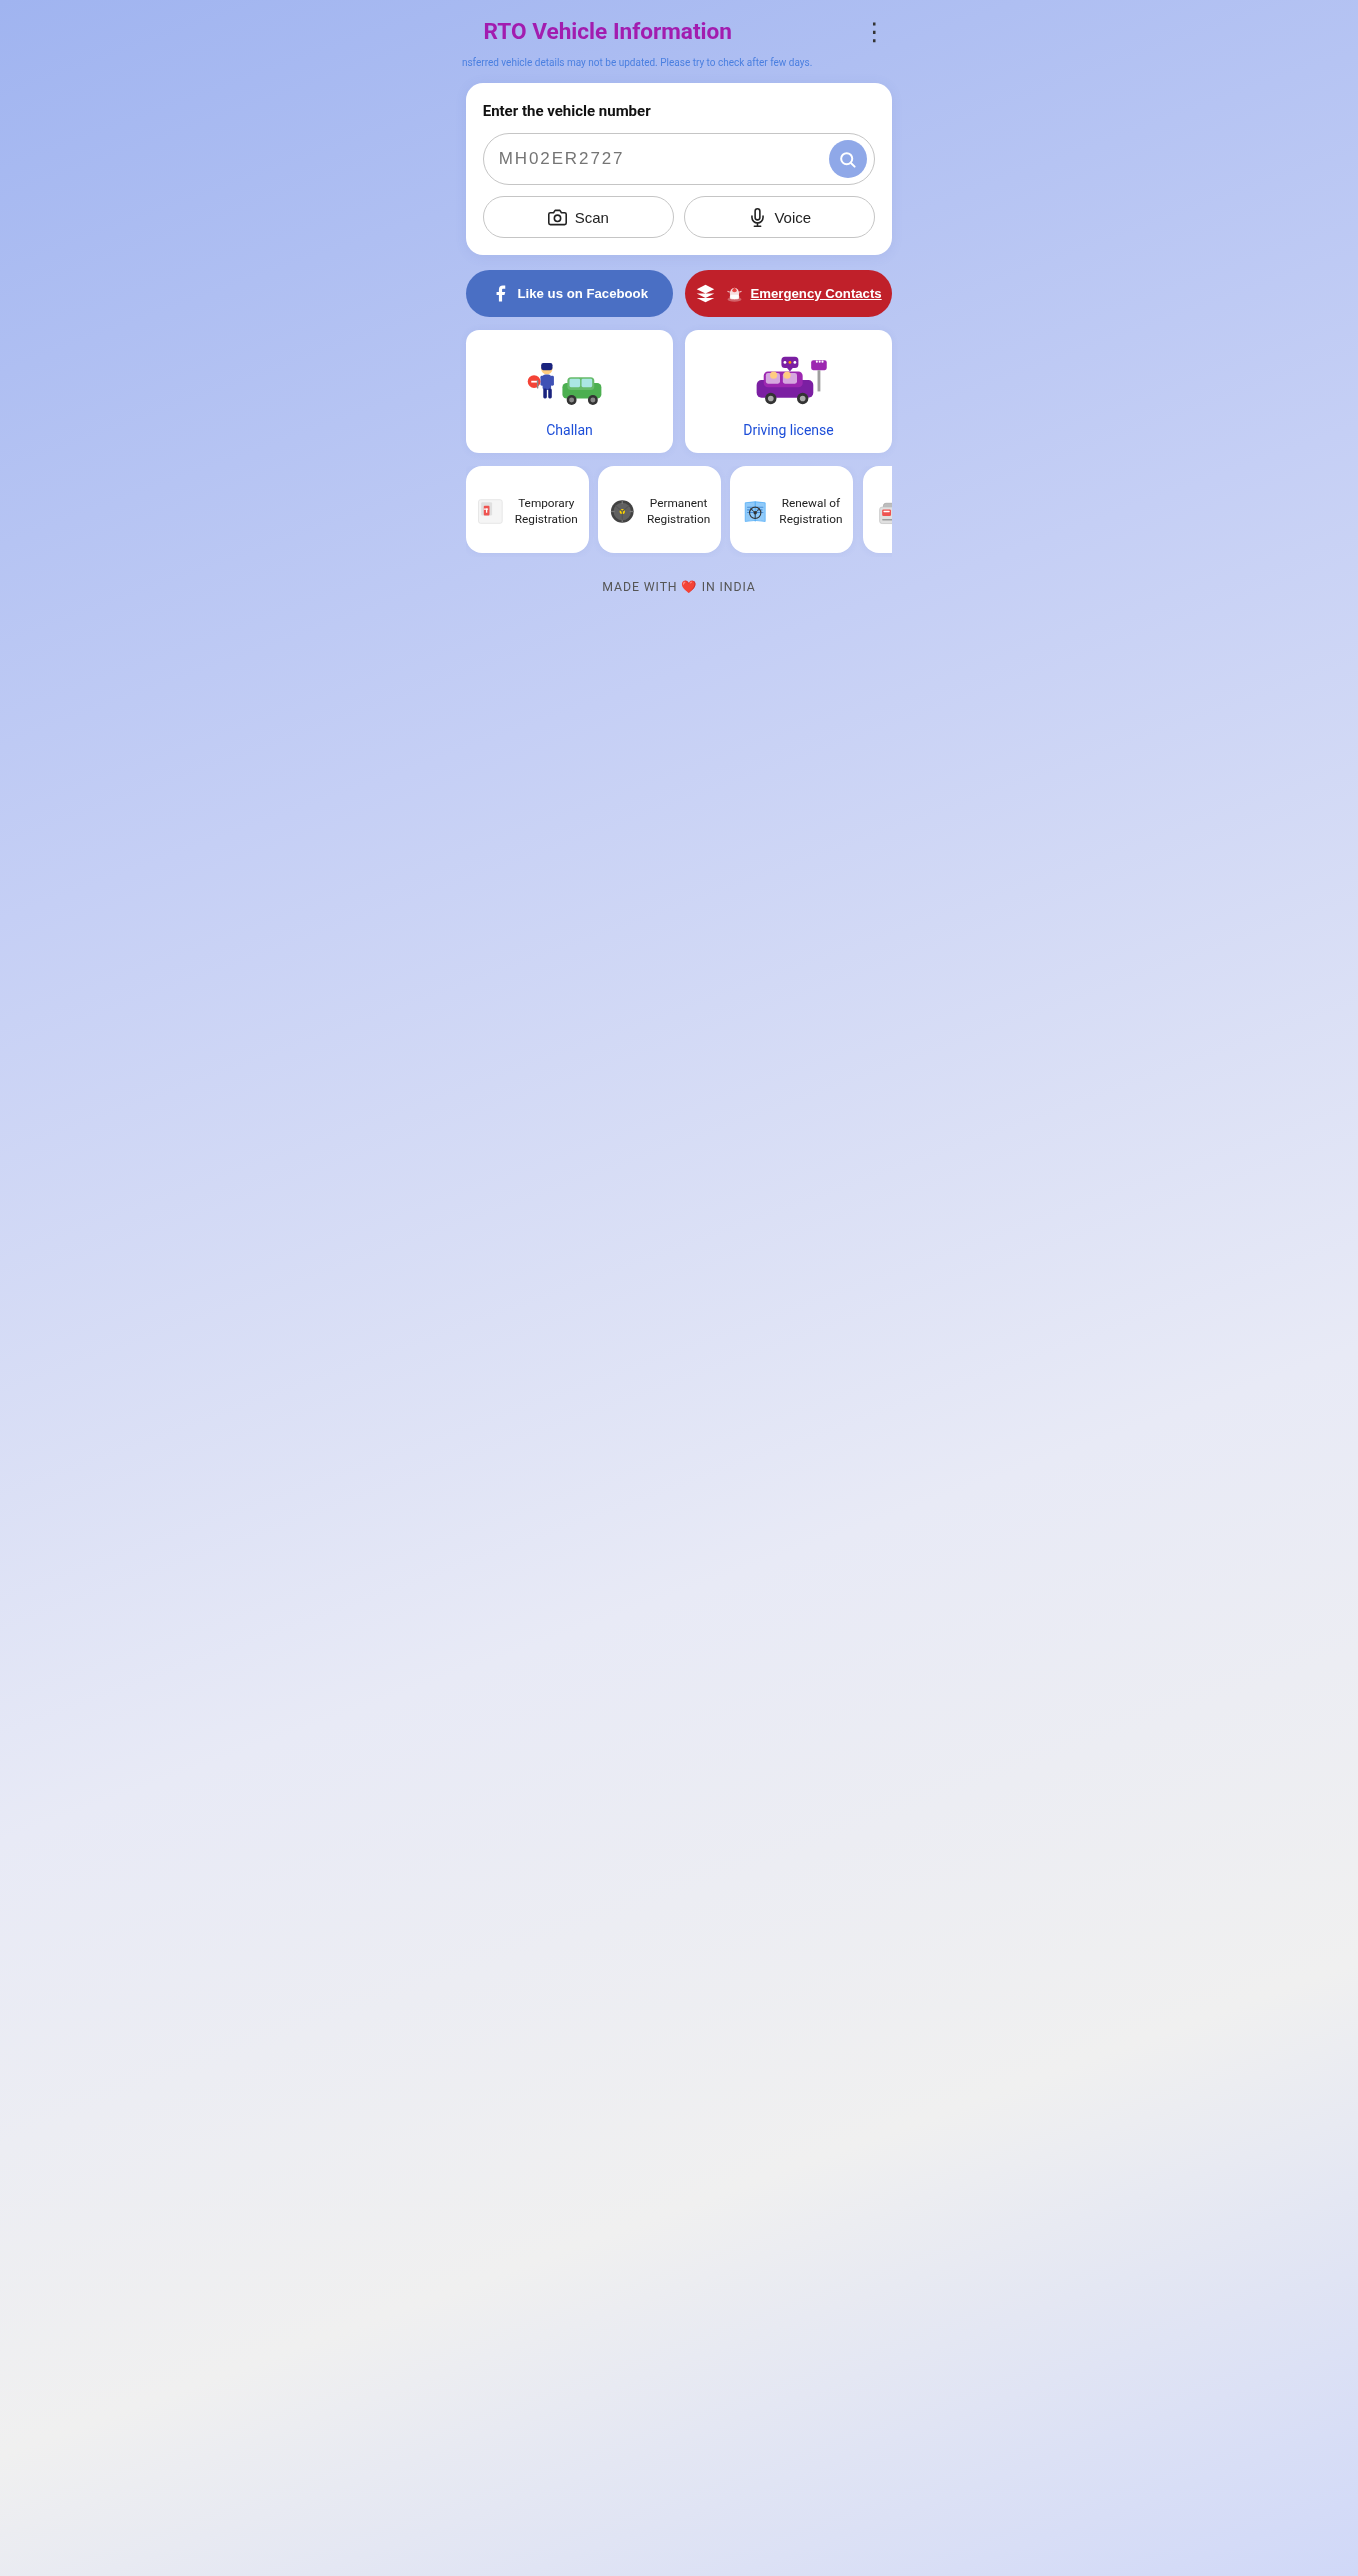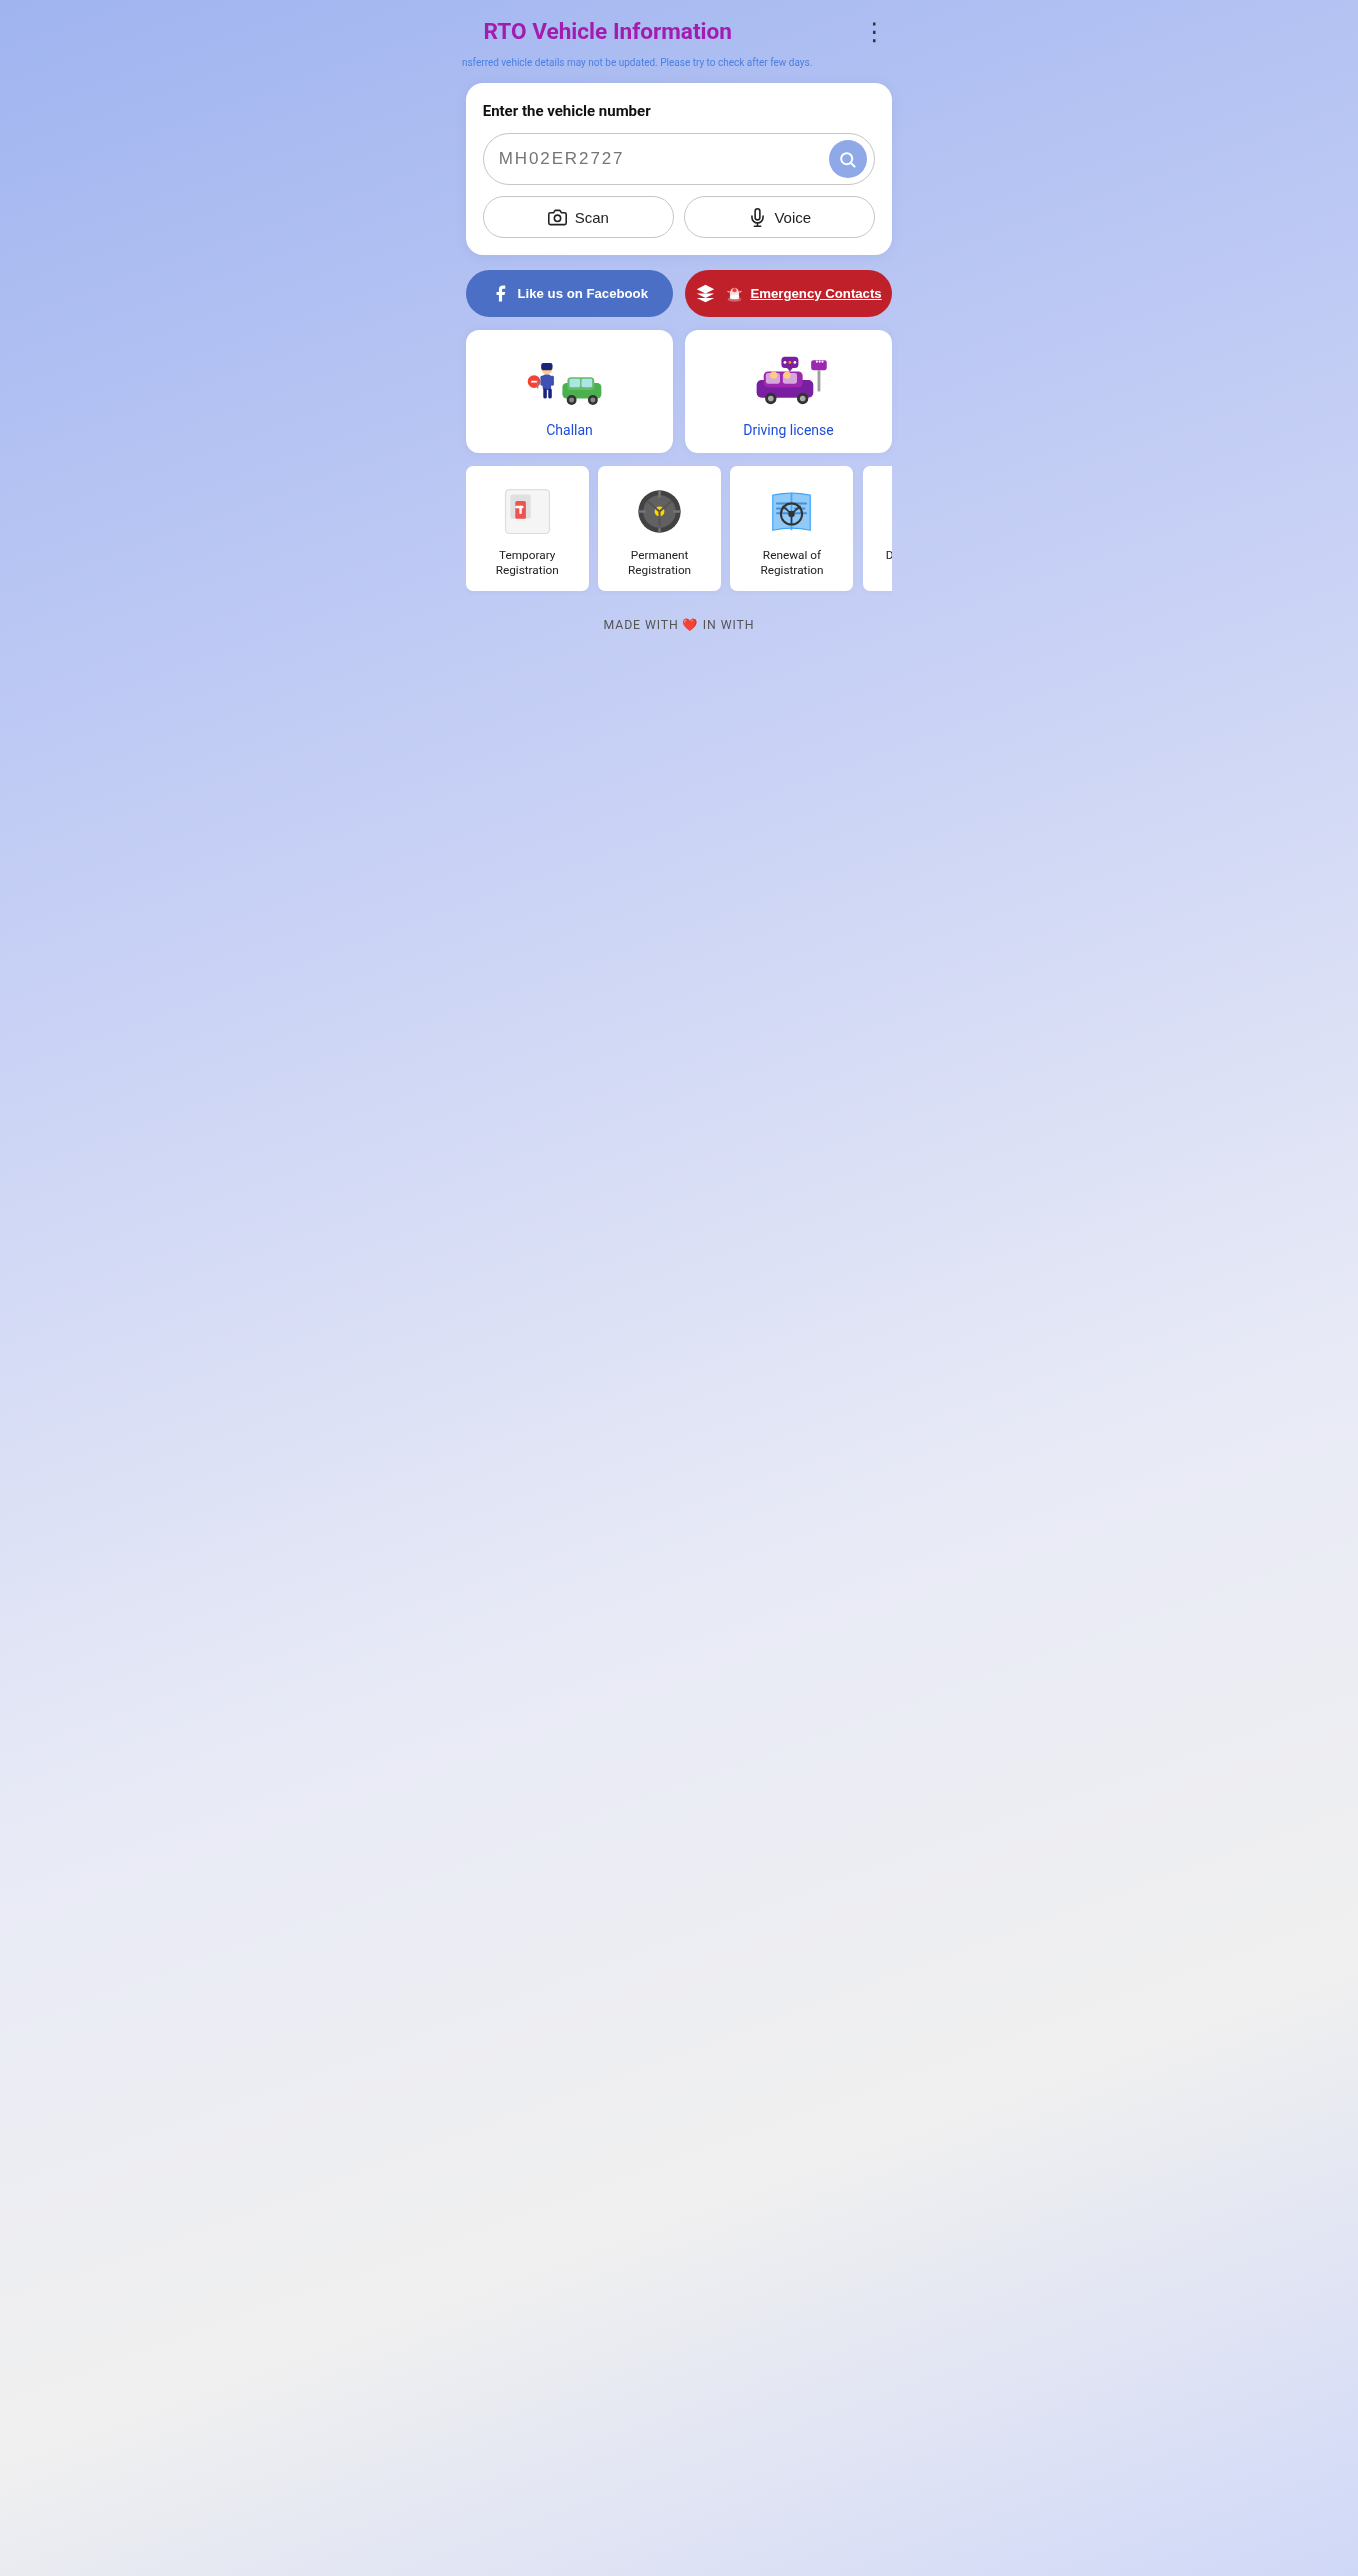--- a/index.html
+++ b/index.html
@@ -165,24 +165,24 @@
       display: flex;
       gap: 9.4px;
       margin: 0 13.2px 13.2px 13.2px;
       overflow-x: auto;
       scrollbar-width: none;
       padding-bottom: 3.8px;
     }
     .scroll-row::-webkit-scrollbar { display: none; }
     .scroll-card {
       background: white;
-      border-radius: 7px;
+      border-radius: 16px;
       padding: 17px 9.4px 13.2px 9.4px;
       display: flex;
-      flex-direction: column;
+      flex-direction: row;
       align-items: center;
       gap: 7.5px;
       min-width: 113px;
       max-width: 123px;
       box-shadow: 0 0.9px 7.5px rgba(80,100,180,0.08);
       cursor: pointer;
       flex-shrink: 0;
     }
     .scroll-card-label {
       font-size: 11.8px;
@@ -416,16 +416,16 @@
         <rect x="16" y="47" width="30" height="2" rx="1" fill="#9e9e9e"></rect>
       </svg>
       <span class="scroll-card-label">Duplicate RC</span>
     </div>
 
   </div>
 
   <div class="footer">
     <span>MADE WITH</span>
     <span class="footer-heart">❤️</span>
-    <span>IN WITH</span>
+    <span>IN INDIA</span>
   </div>
 </div>
 
 
 </body></html>

